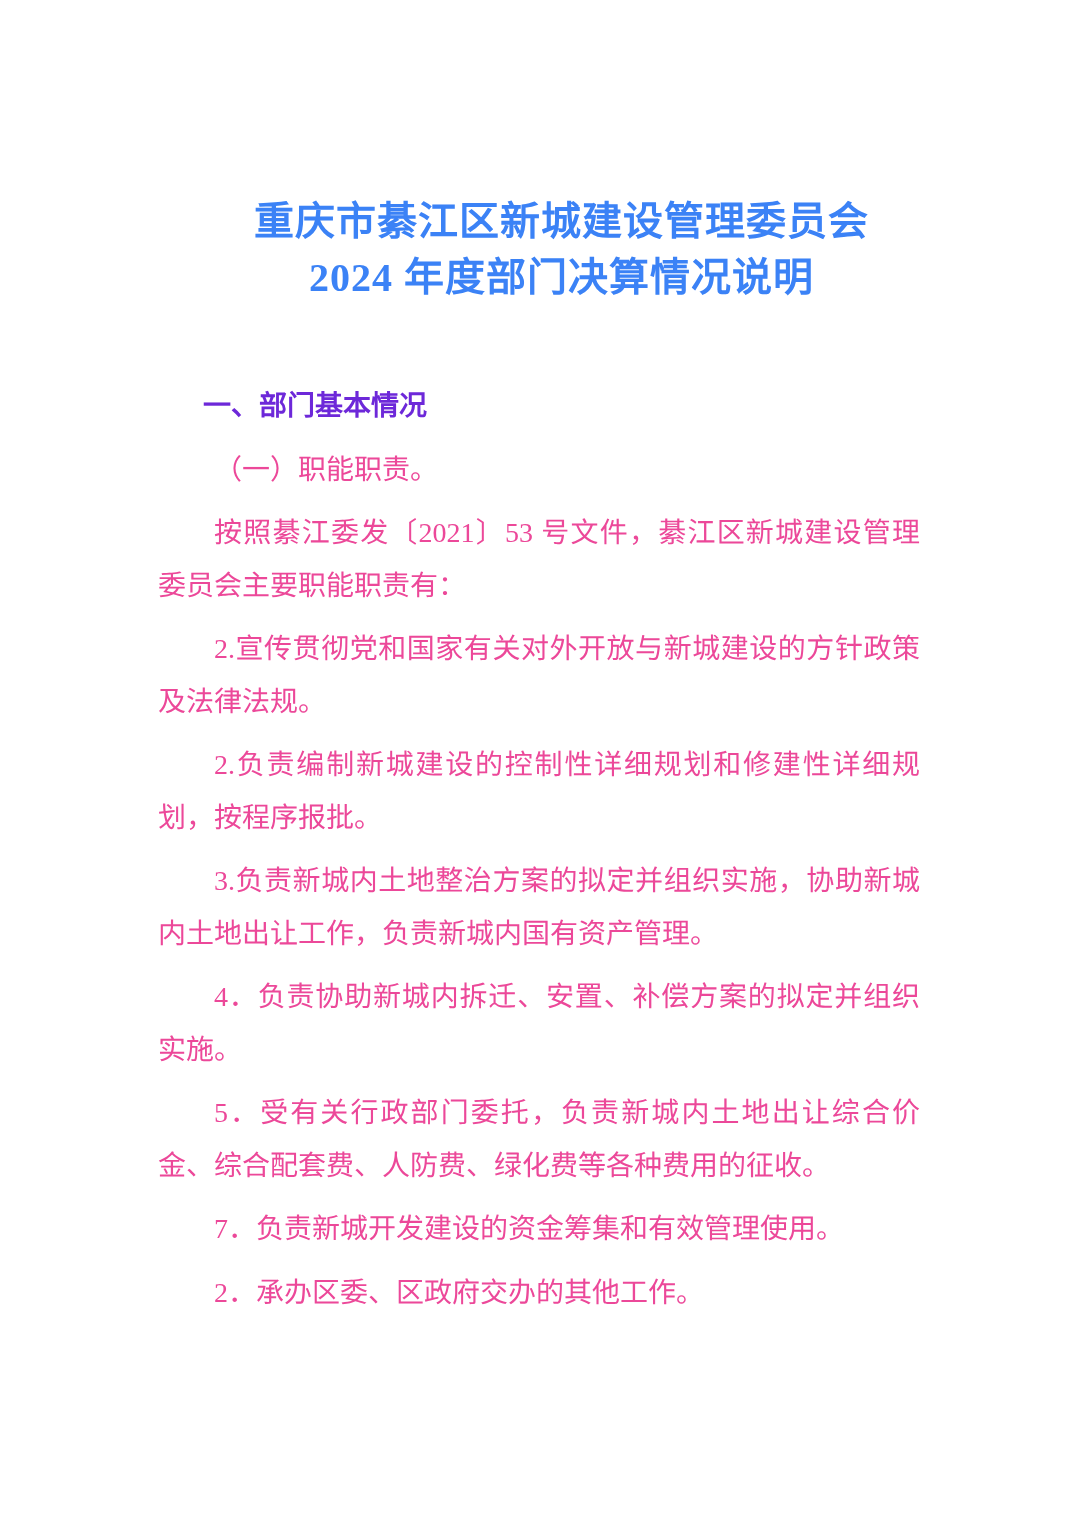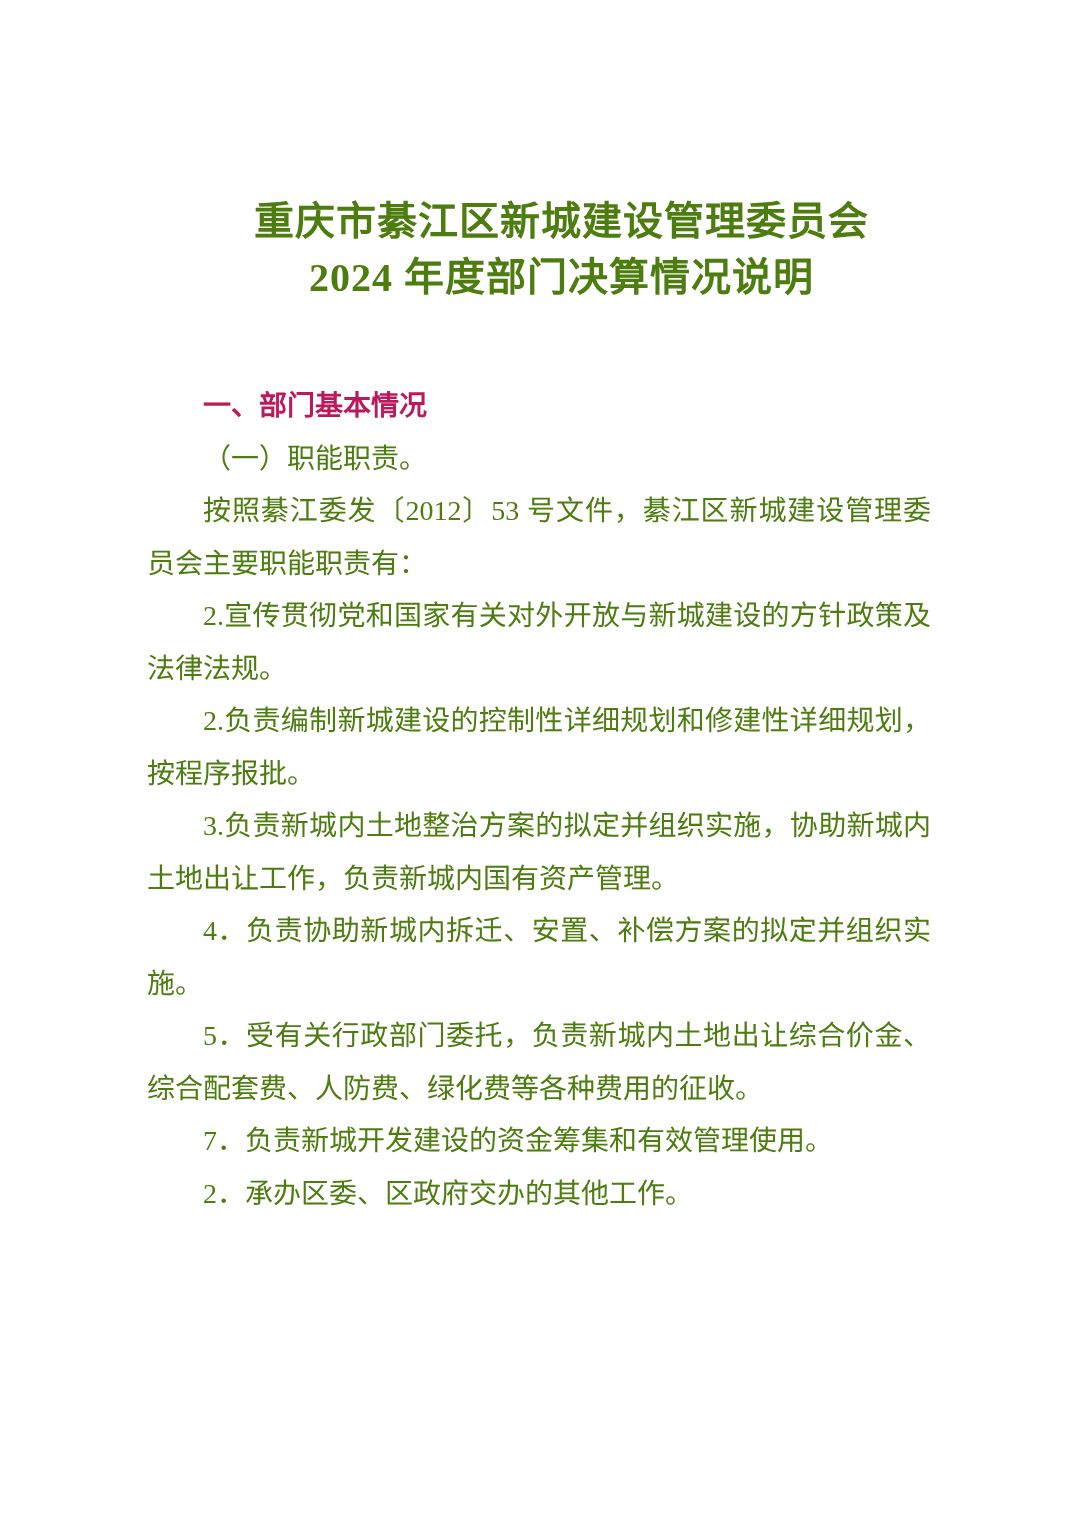--- a/index.html
+++ b/index.html
@@ -18,63 +18,63 @@
   .title-block {
     padding-top: 194px;
     text-align: center;
     font-family: "Liberation Serif", "DejaVu Serif", serif;
     font-weight: 700;
   }
   .title-line {
     font-size: 40px;
     line-height: 56px;
     letter-spacing: 1px;
-    color: #4d7c0f;
+    color: #3b82f6;
     padding-left: 48px;
   }
   .content {
     margin-left: 147px;
     width: 784px;
   }
   .section-heading {
     margin: 74px 0 0 0;
     font-family: "Liberation Sans", "DejaVu Sans", sans-serif;
     font-weight: 700;
     font-size: 28px;
     line-height: 52.5px;
     text-indent: 2em;
-    color: #be185d;
+    color: #6d28d9;
   }
   p.body-para {
-    margin: 0;
+    margin: 11px;
     font-family: "Liberation Serif", "DejaVu Serif", serif;
     font-weight: 400;
     font-size: 28px;
     line-height: 52.5px;
     text-indent: 2em;
     text-align: justify;
     text-justify: inter-ideograph;
-    color: #4d7c0f;
+    color: #ec4899;
   }
 </style>
 </head>
 <body>
 
 <div class="page">
 
   <div class="title-block">
     <div class="title-line">重庆市綦江区新城建设管理委员会</div>
     <div class="title-line">2024 年度部门决算情况说明</div>
   </div>
 
   <div class="content">
     <div class="section-heading">一、部门基本情况</div>
 
     <p class="body-para">（一）职能职责。</p>
-    <p class="body-para">按照綦江委发〔2012〕53 号文件，綦江区新城建设管理委员会主要职能职责有：</p>
+    <p class="body-para">按照綦江委发〔2021〕53 号文件，綦江区新城建设管理委员会主要职能职责有：</p>
     <p class="body-para">2.宣传贯彻党和国家有关对外开放与新城建设的方针政策及法律法规。</p>
     <p class="body-para">2.负责编制新城建设的控制性详细规划和修建性详细规划，按程序报批。</p>
     <p class="body-para">3.负责新城内土地整治方案的拟定并组织实施，协助新城内土地出让工作，负责新城内国有资产管理。</p>
     <p class="body-para">4．负责协助新城内拆迁、安置、补偿方案的拟定并组织实施。</p>
     <p class="body-para">5．受有关行政部门委托，负责新城内土地出让综合价金、综合配套费、人防费、绿化费等各种费用的征收。</p>
     <p class="body-para">7．负责新城开发建设的资金筹集和有效管理使用。</p>
     <p class="body-para">2．承办区委、区政府交办的其他工作。</p>
   </div>
 
 </div>

